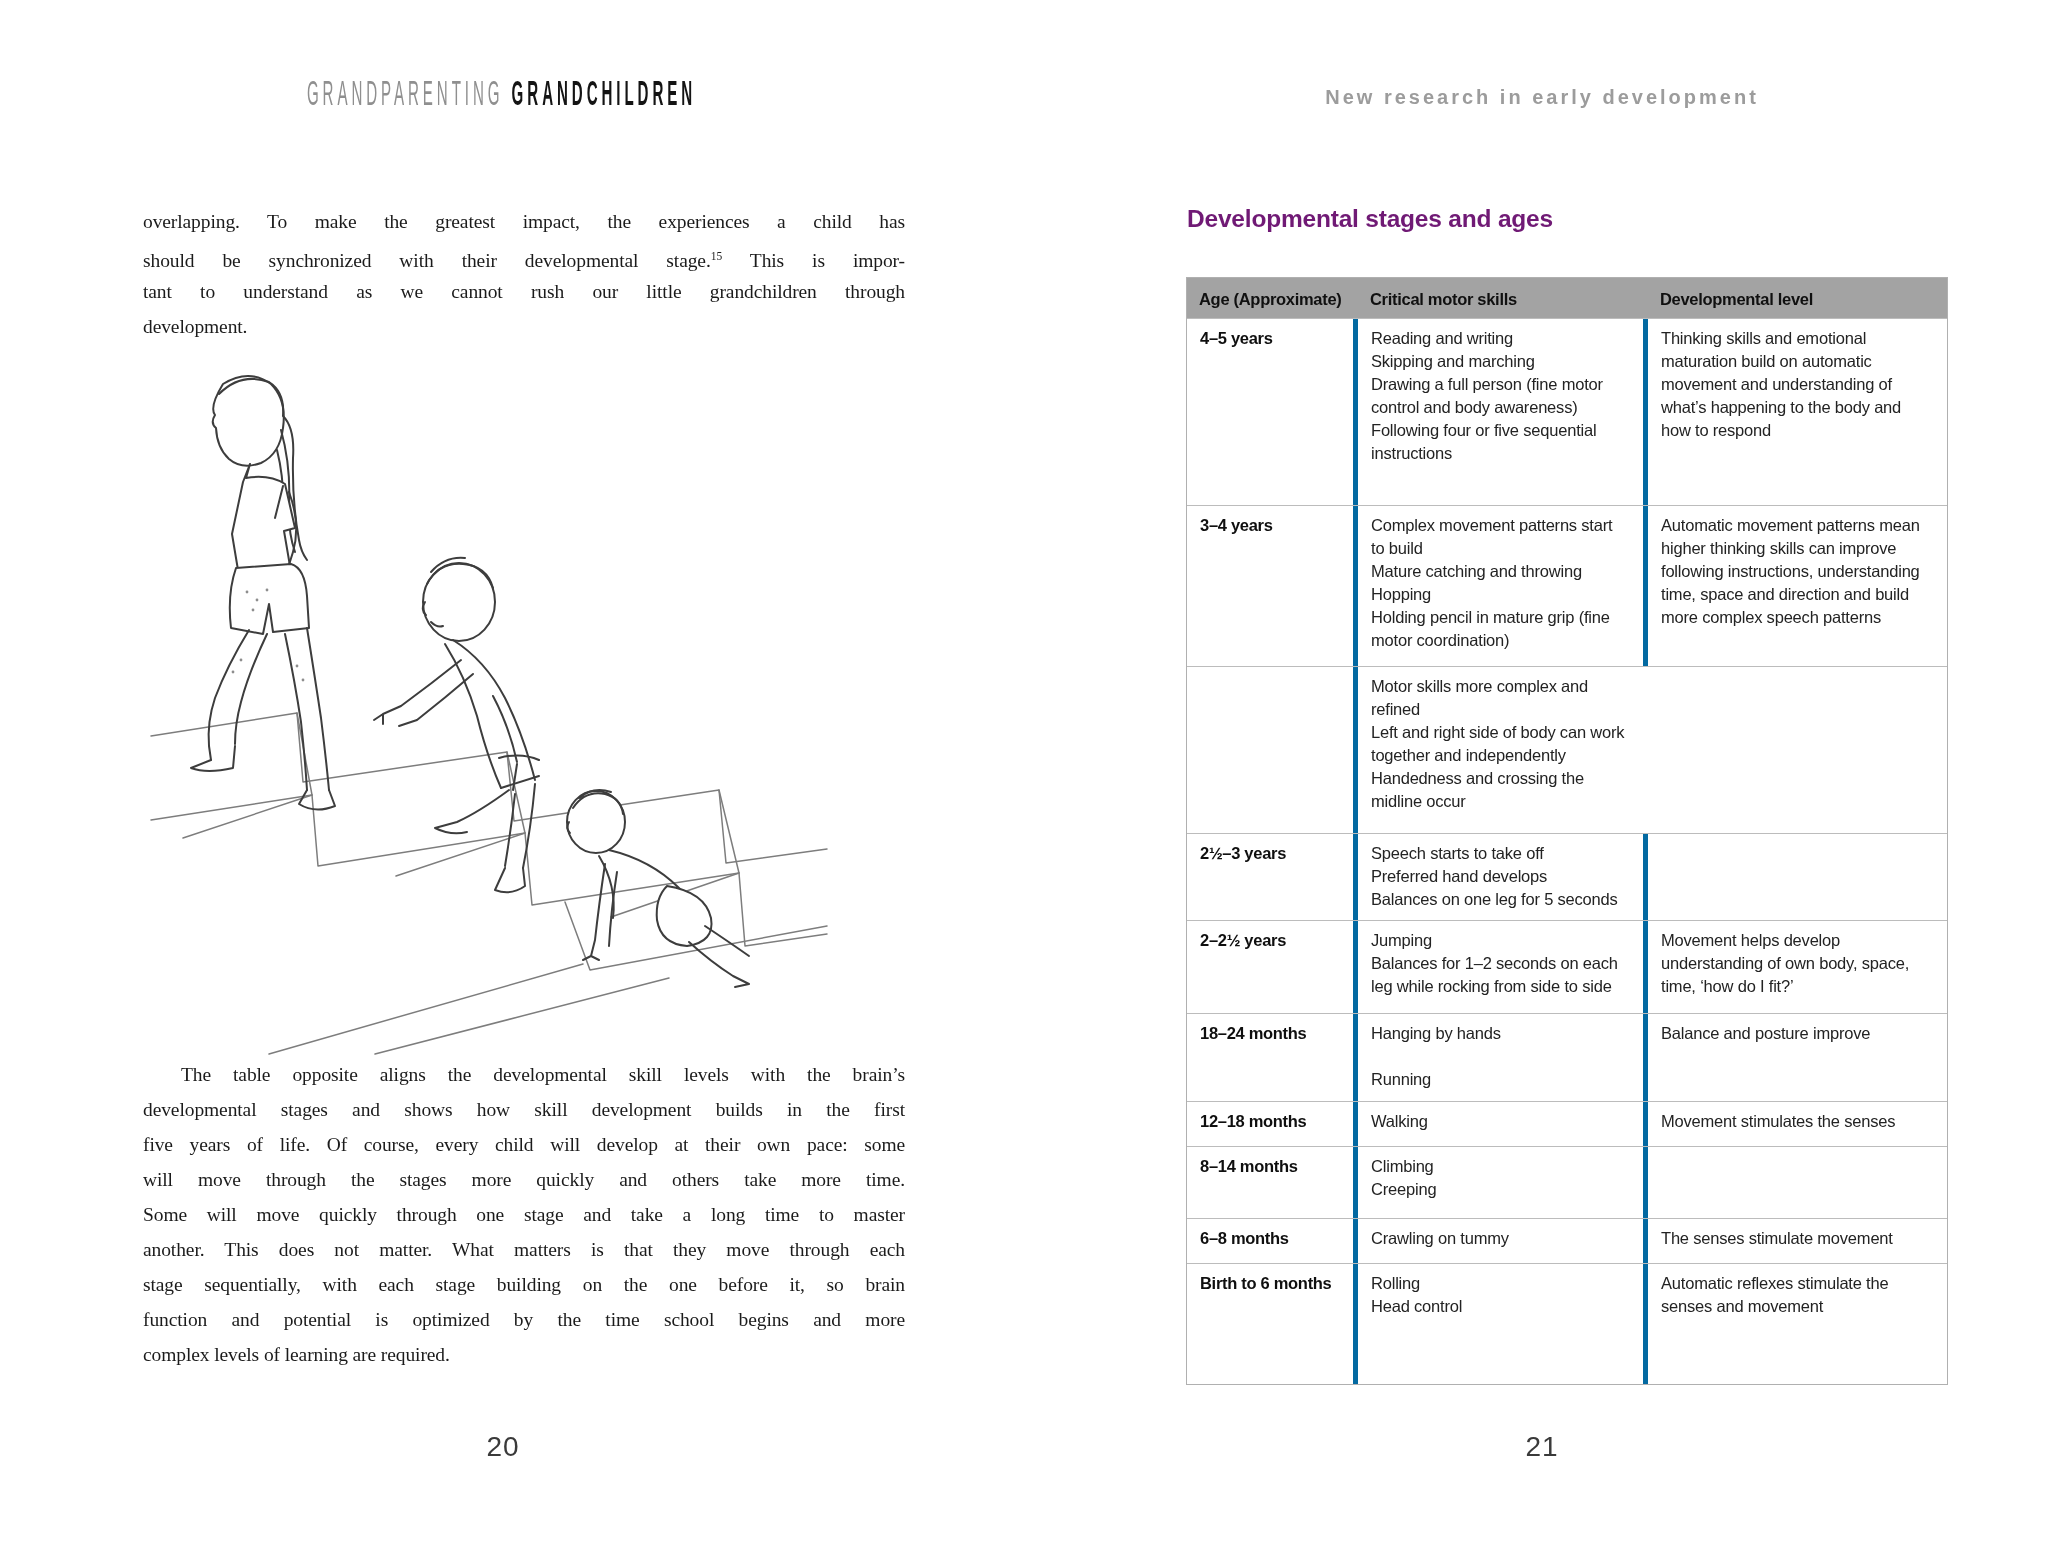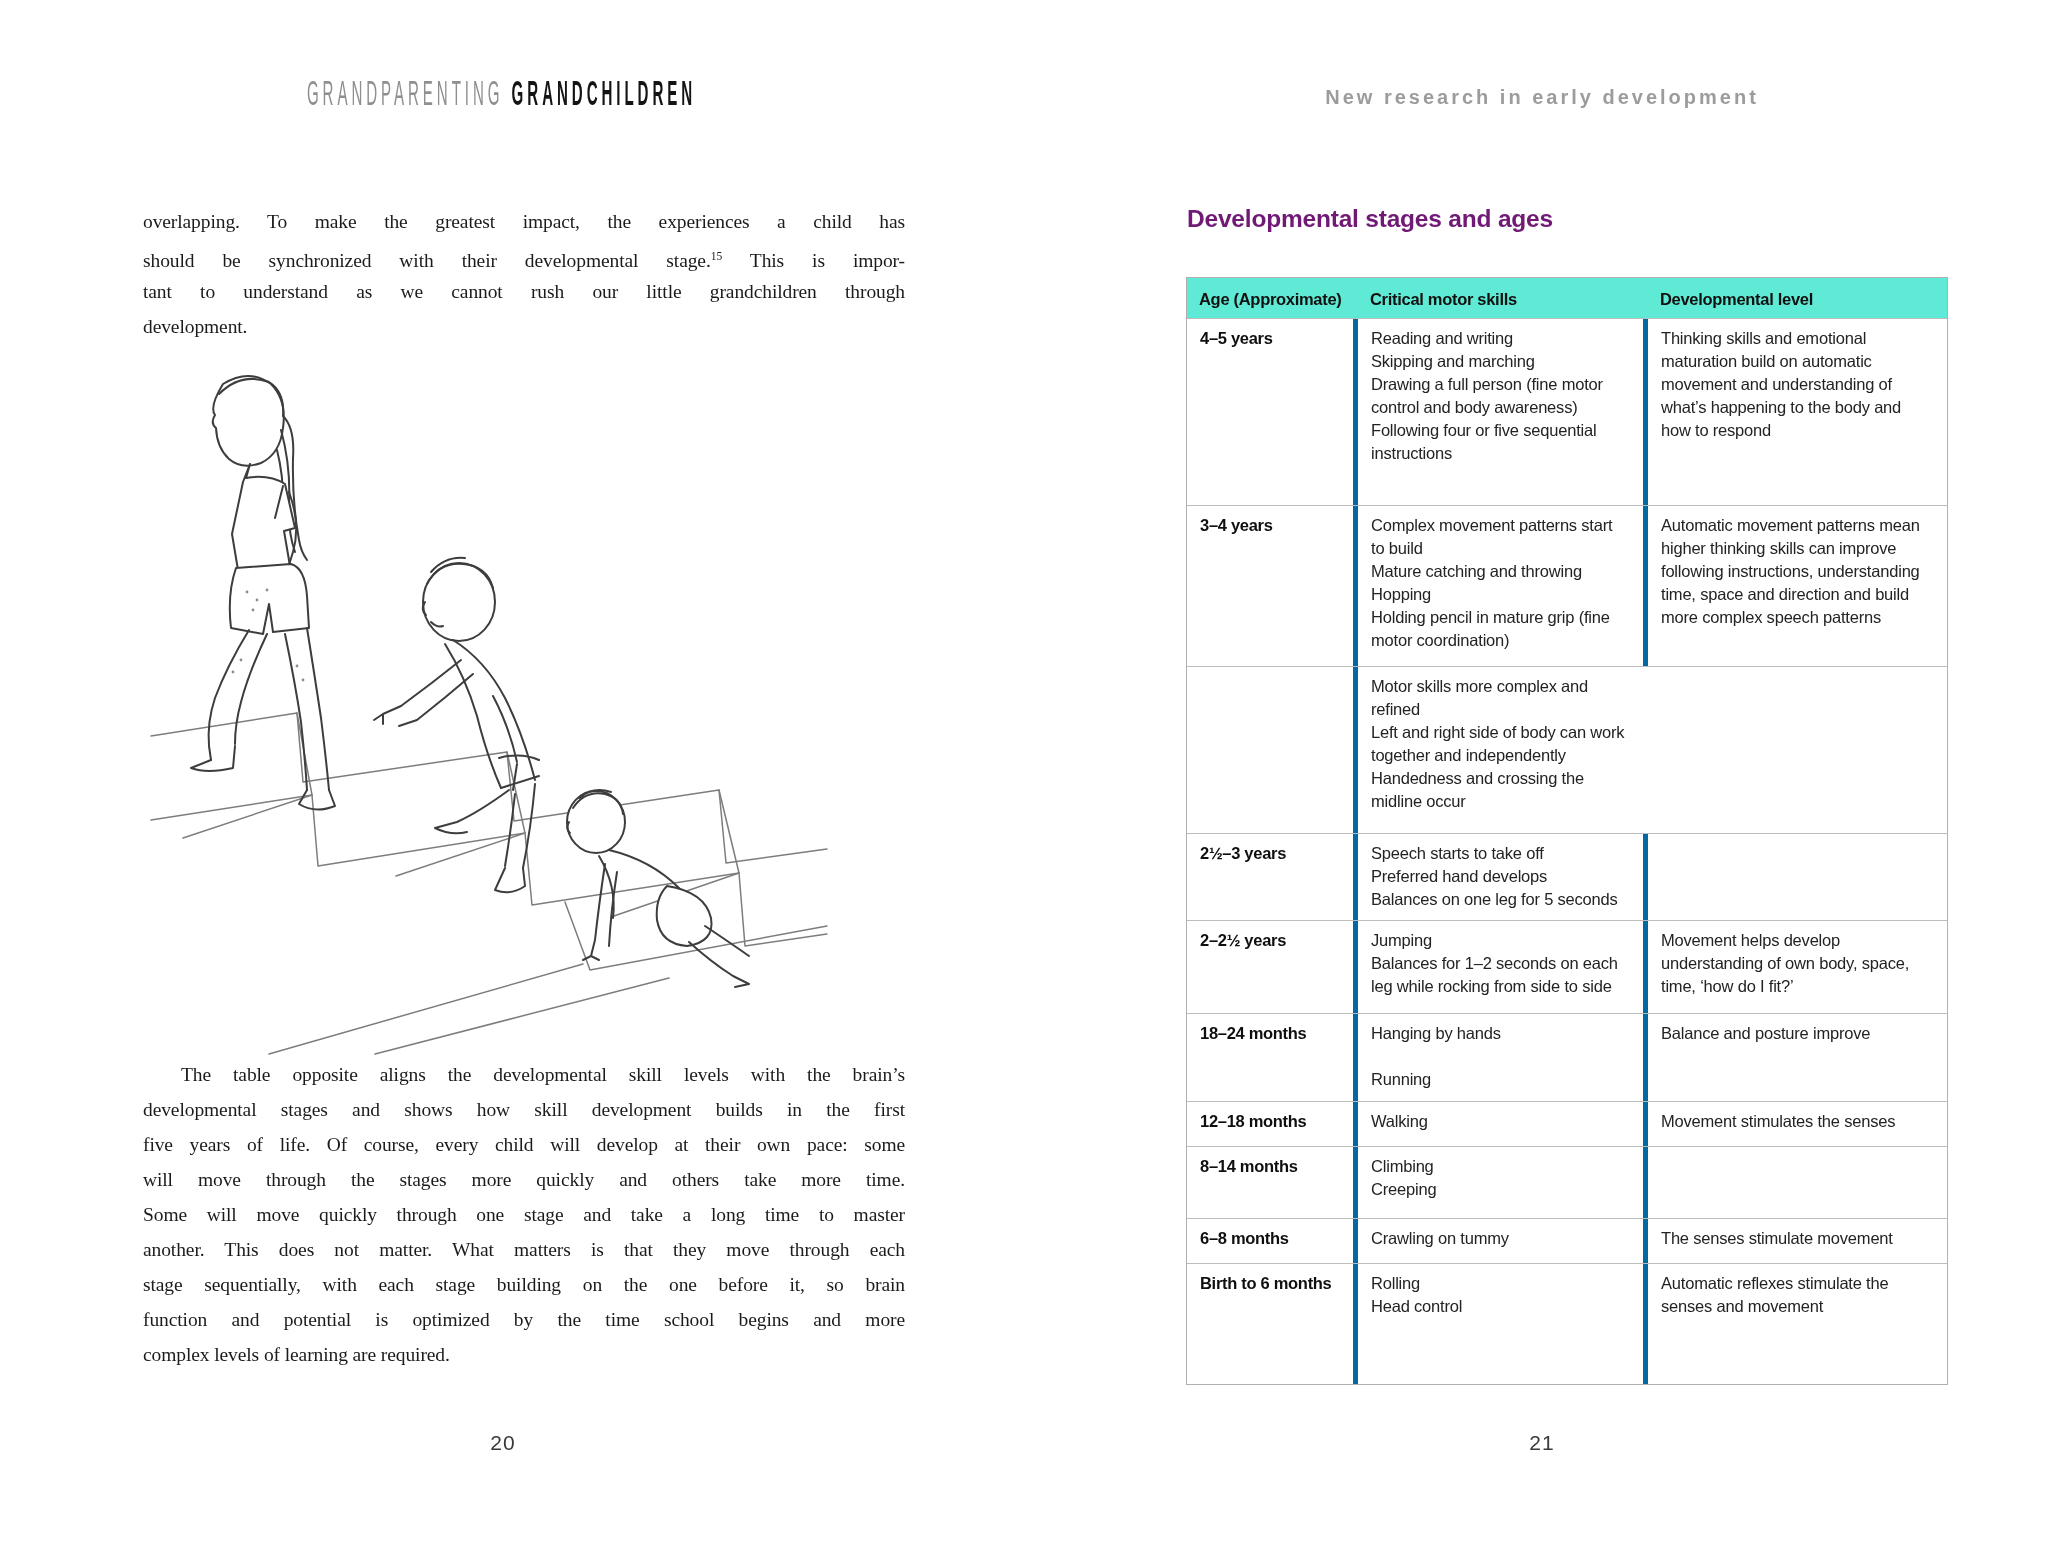--- a/index.html
+++ b/index.html
@@ -27,32 +27,32 @@
   .para2{top:1057px;}
   .pline{text-align:justify;text-align-last:justify;height:35px;}
   .pline.plast{text-align-last:left;}
   .pline.indent{text-indent:38px;}
   .fnref{font-size:11.5px;vertical-align:7px;letter-spacing:0;}
 
   
   .illus{position:absolute;left:6px;top:366px;width:680px;height:690px;}
 
   
-  .pagenum{position:absolute;top:1431px;font-size:21px;font-weight:400;color:#3a3a3a;letter-spacing:1px;}
+  .pagenum{position:absolute;top:1431px;font-size:28px;font-weight:400;color:#3a3a3a;letter-spacing:1px;}
   .pagenum-left{left:0;width:720px;text-align:center;}
   .pagenum-right{left:0;width:712px;text-align:center;}
 
   
   .sectitle{position:absolute;top:205px;left:1px;margin:0;font-size:24.5px;font-weight:700;
             color:#701a75;letter-spacing:-0.2px;}
 
   
   .dtable{position:absolute;top:277px;left:0;width:760px;border:1px solid #b0b0b0;background:#fff;}
   .thead{display:grid;grid-template-columns:171px 290px 1fr;align-items:center;
-         background:#5eead4;min-height:40px;}
+         background:#a3a3a3;min-height:40px;}
   .th{font-size:16.5px;font-weight:700;color:#101010;padding:2px 12px 0;letter-spacing:-0.3px;white-space:nowrap;}
   .trow{display:grid;grid-template-columns:171px 290px 1fr;border-top:1px solid #bcbcbc;}
   .cell{padding:8px 13px 9px;font-size:16.5px;line-height:23px;color:#232323;letter-spacing:-0.2px;}
   .cell.age{font-weight:700;color:#0f0f0f;white-space:nowrap;letter-spacing:-0.3px;}
   .cell.age,.cell.skills{border-right:5px solid #0369a1;}
   .tbody .trow:nth-child(1){min-height:186px}
   .tbody .trow:nth-child(2){min-height:160px}
   .tbody .trow:nth-child(3){min-height:166px}
   .tbody .trow:nth-child(4){min-height:76px}
   .tbody .trow:nth-child(5){min-height:92px}

